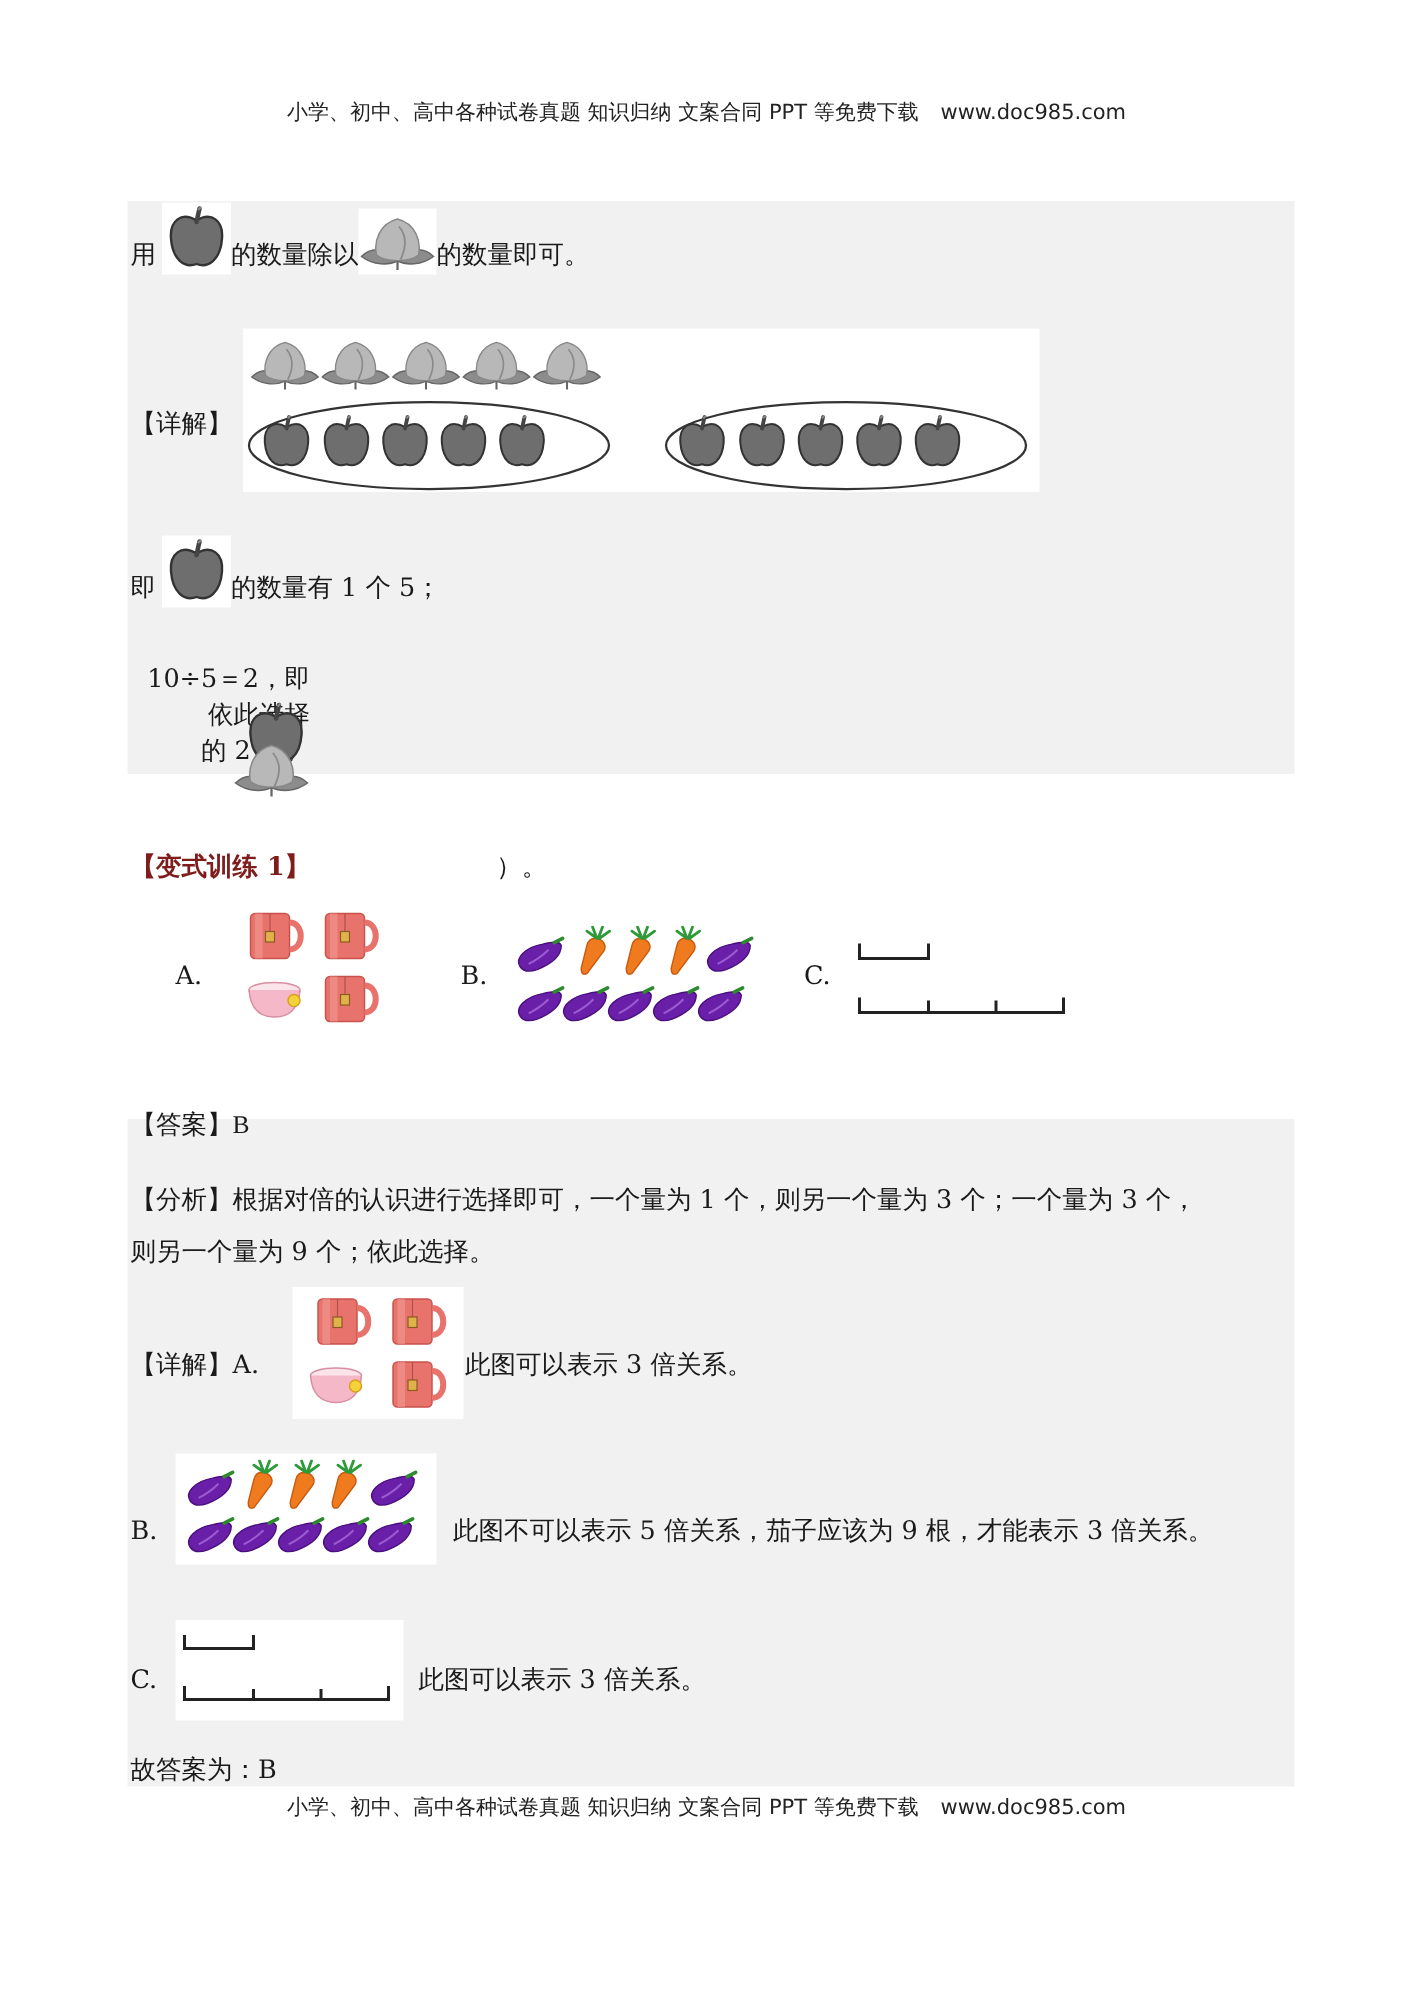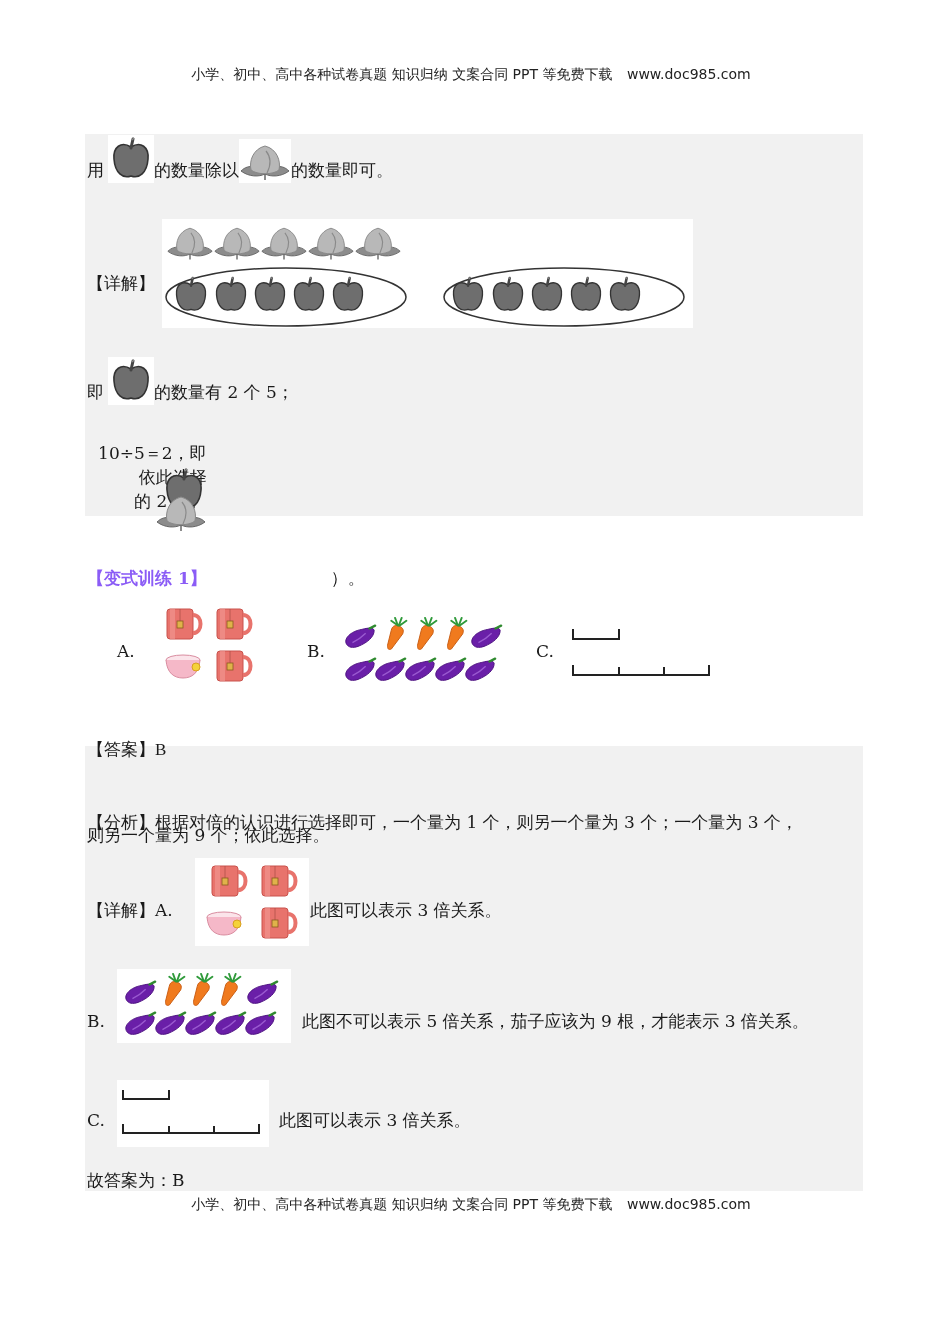--- a/index.html
+++ b/index.html
@@ -14,21 +14,21 @@
       font-size: 14px; color: #222;
     }
     .hdr .url { margin-left: 10px; }
     .graybox { position: absolute; left: 85px; width: 778px; background: #f1f1f1; }
     .line {
       position: absolute; left: 87px; font-size: 17px; line-height: 22px;
       white-space: nowrap; display: flex; align-items: flex-end;
     }
     .imgbox { background: #fff; display: inline-block; position: relative; }
     .abs { position: absolute; }
-    .red { color: #8b5cf6; font-weight: bold; }
+    .red { color: #7f1d1d; font-weight: bold; }
     svg { display: block; }
   </style>
 </head>
 <body>
 
 <svg width="0" height="0" style="position:absolute">
   <defs>
     <symbol id="apple" viewBox="0 0 40 44">
       <path d="M20 10 C 10 4, 2 10, 3 22 C 4 36, 12 42, 20 39 C 28 42, 36 36, 37 22 C 38 10, 30 4, 20 10 Z" fill="#6e6e6e" stroke="#333" stroke-width="1.6"></path>
       <path d="M20 11 L 22 2" stroke="#444" stroke-width="3" stroke-linecap="round"></path>
@@ -117,21 +117,21 @@
   </svg>
 </div>
 
 <div class="line" style="top:355px; height:50px;">
   <span style="margin-bottom:2px;">即</span>
   <span class="imgbox" style="width:46px;height:48px;margin-left:4px;">
     <svg width="40" height="44" style="position:absolute;left:3px;top:2px">
         <use href="#apple"></use>
       </svg>
   </span>
-  <span style="margin-bottom:2px;">的数量有 2 个 5；</span>
+  <span style="margin-bottom:2px;">的数量有 1 个 5；</span>
 </div>
 
 <div class="line" style="top:442px; height:50px;flex-direction:column;">
   <span style="margin-bottom:2px;">10÷5＝2，即</span>
   <span class="imgbox" style="width:46px;height:48px;margin-left:4px;">
     <svg width="40" height="44" style="position:absolute;left:3px;top:2px">
         <use href="#apple"></use>
       </svg>
   </span>
   <span style="margin-bottom:2px;">依此选择</span>
@@ -179,21 +179,21 @@
 <div class="abs" style="left:570px; top:626px; width:145px; height:55px;">
   <svg width="145" height="55">
     <path d="M3 3 V 13 H 49 V 3" stroke="#222" stroke-width="2" fill="none"></path>
     <path d="M3 39 V 49 H 139 V 39 M49 41 V 49 M94 41 V 49" stroke="#222" stroke-width="2" fill="none"></path>
   </svg>
 </div>
 
 <div class="graybox" style="top:746px; height:445px;"></div>
 
 <div class="line" style="top:739px;font-family:Liberation Serif, serif;">【答案】B</div>
-<div class="line" style="top:811px;">【分析】根据对倍的认识进行选择即可，一个量为 1 个，则另一个量为 3 个；一个量为 3 个，</div>
+<div class="line" style="top:789px;">【分析】根据对倍的认识进行选择即可，一个量为 1 个，则另一个量为 3 个；一个量为 3 个，</div>
 <div class="line" style="top:824px;">则另一个量为 9 个；依此选择。</div>
 
 <div class="line" style="top:899px;">【详解】A.</div>
 <div class="abs" style="left:195px; top:858px; width:114px; height:88px; background:#fff;">
   <svg width="114" height="88">
     <use href="#mug" x="14" y="4" width="40" height="38"></use>
     <use href="#mug" x="64" y="4" width="40" height="38"></use>
     <use href="#bowl" x="10" y="50" width="40" height="30"></use>
     <use href="#mug" x="64" y="46" width="40" height="38"></use>
   </svg>

